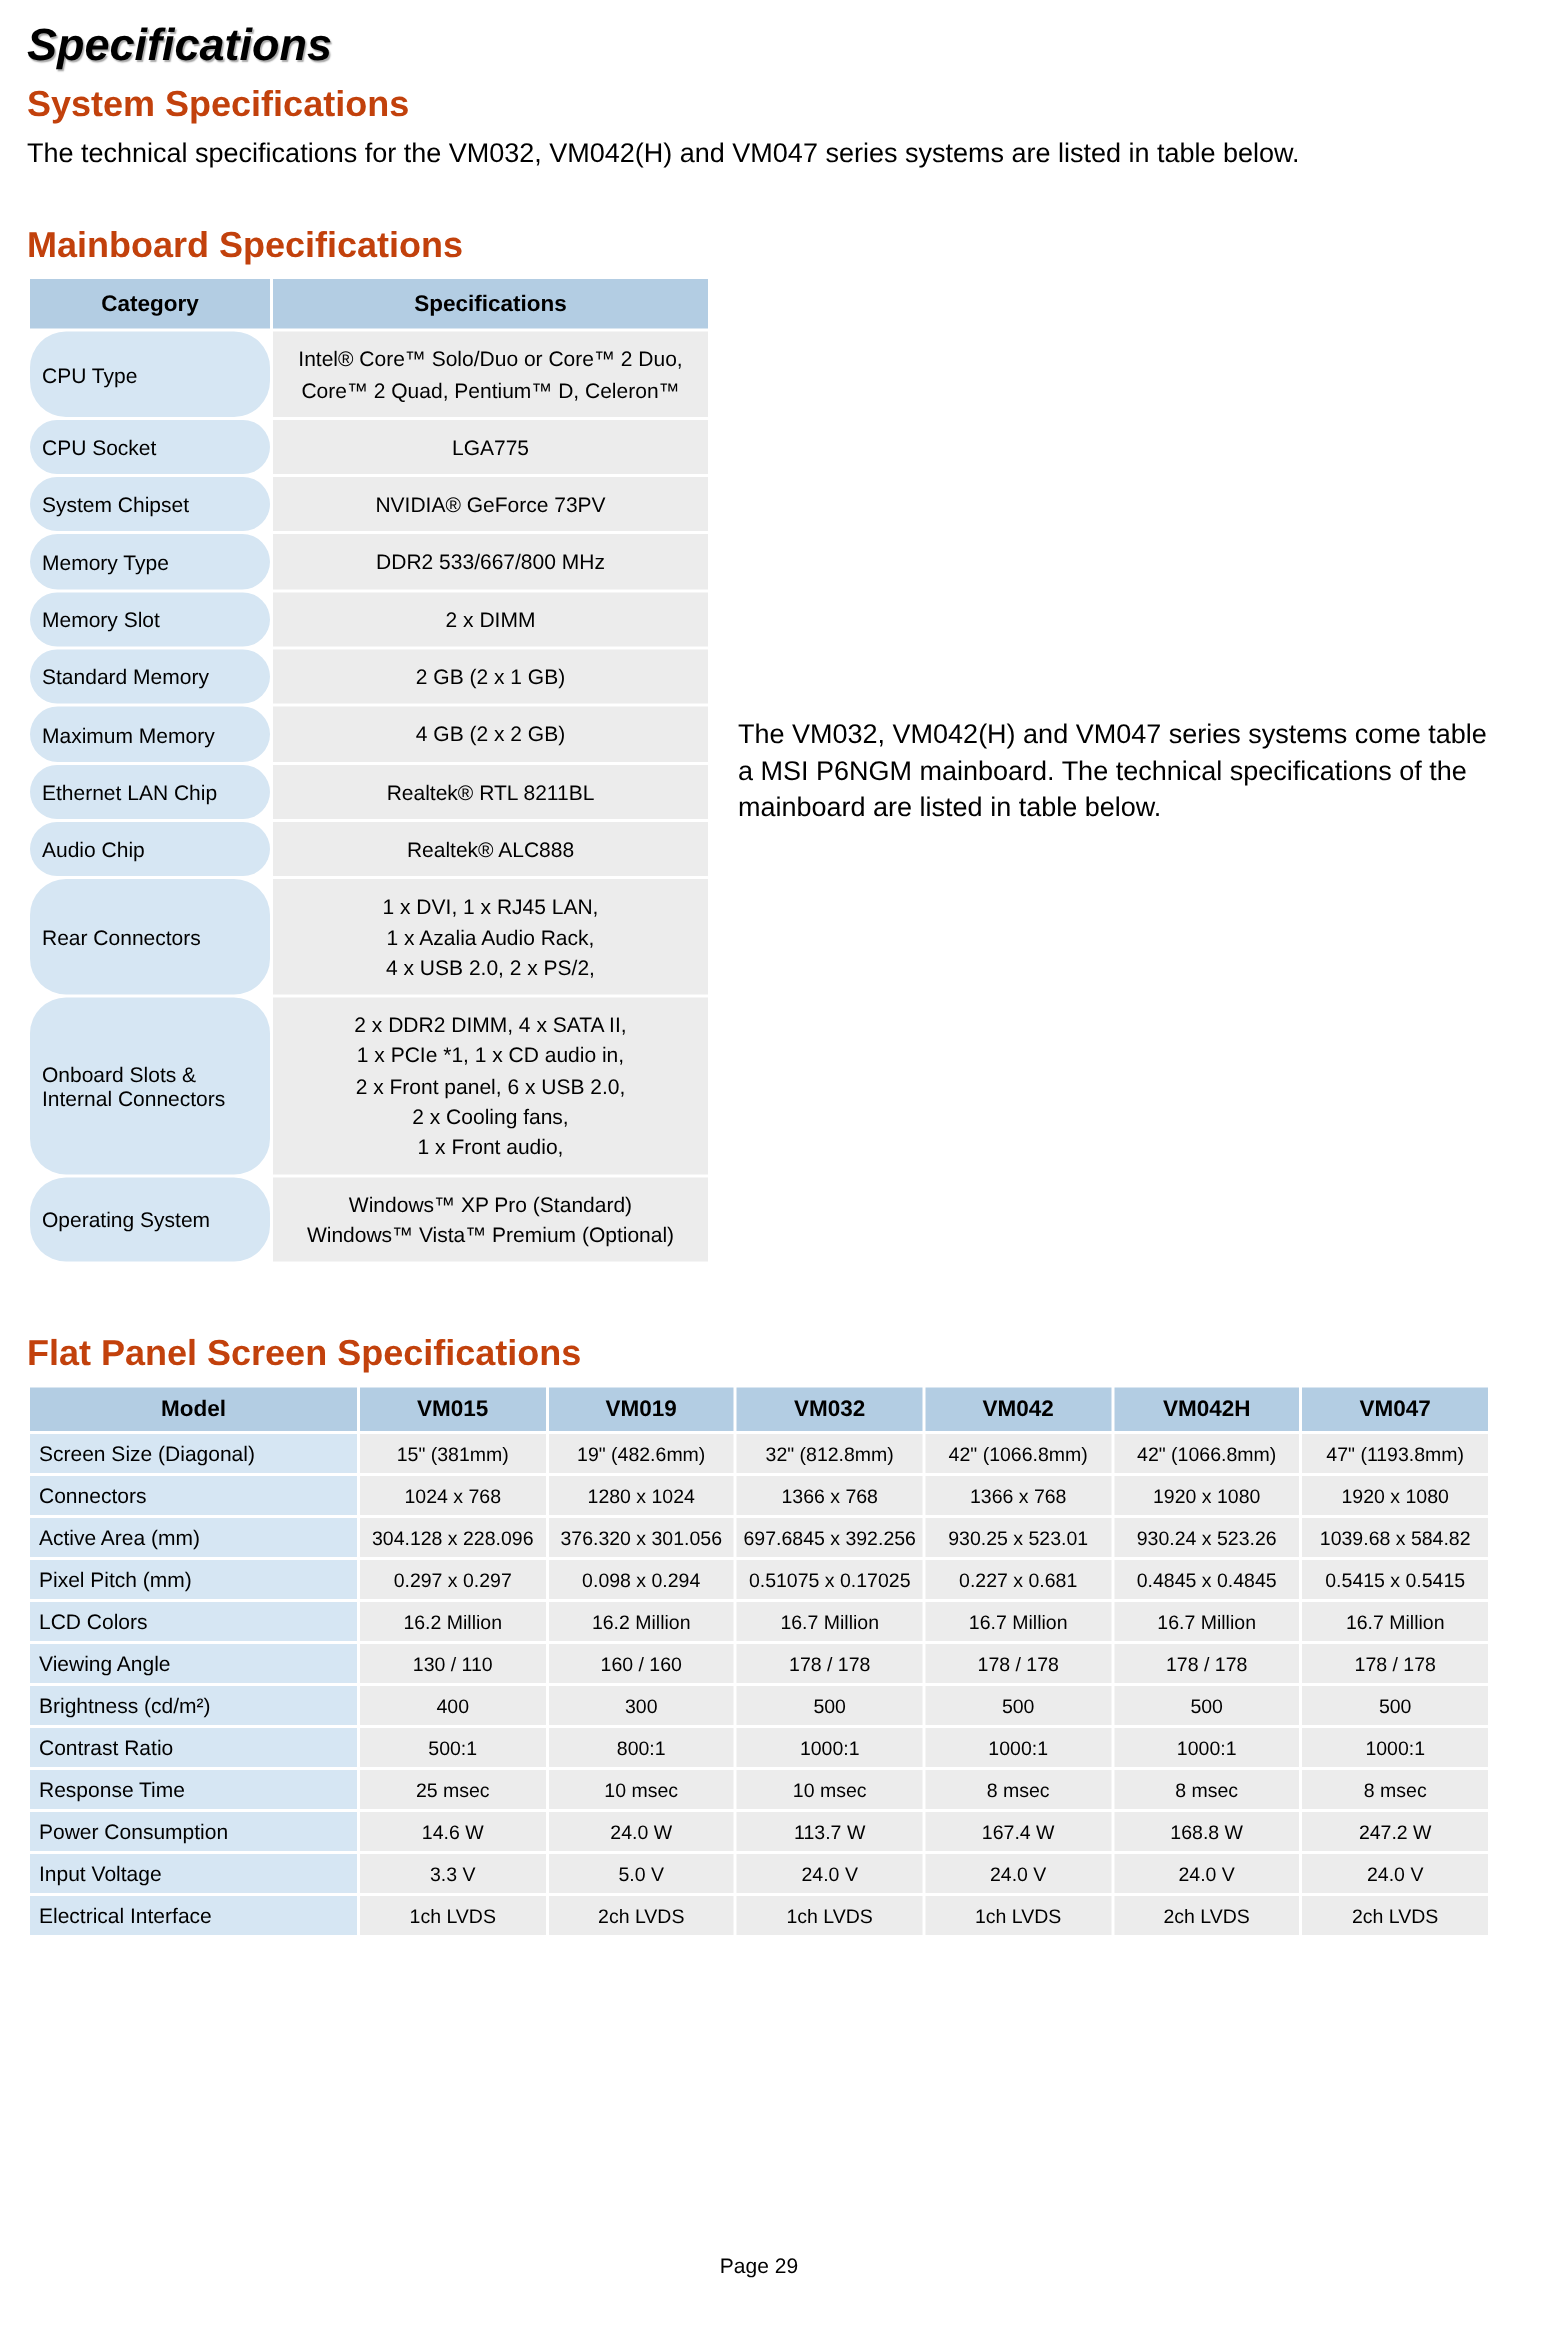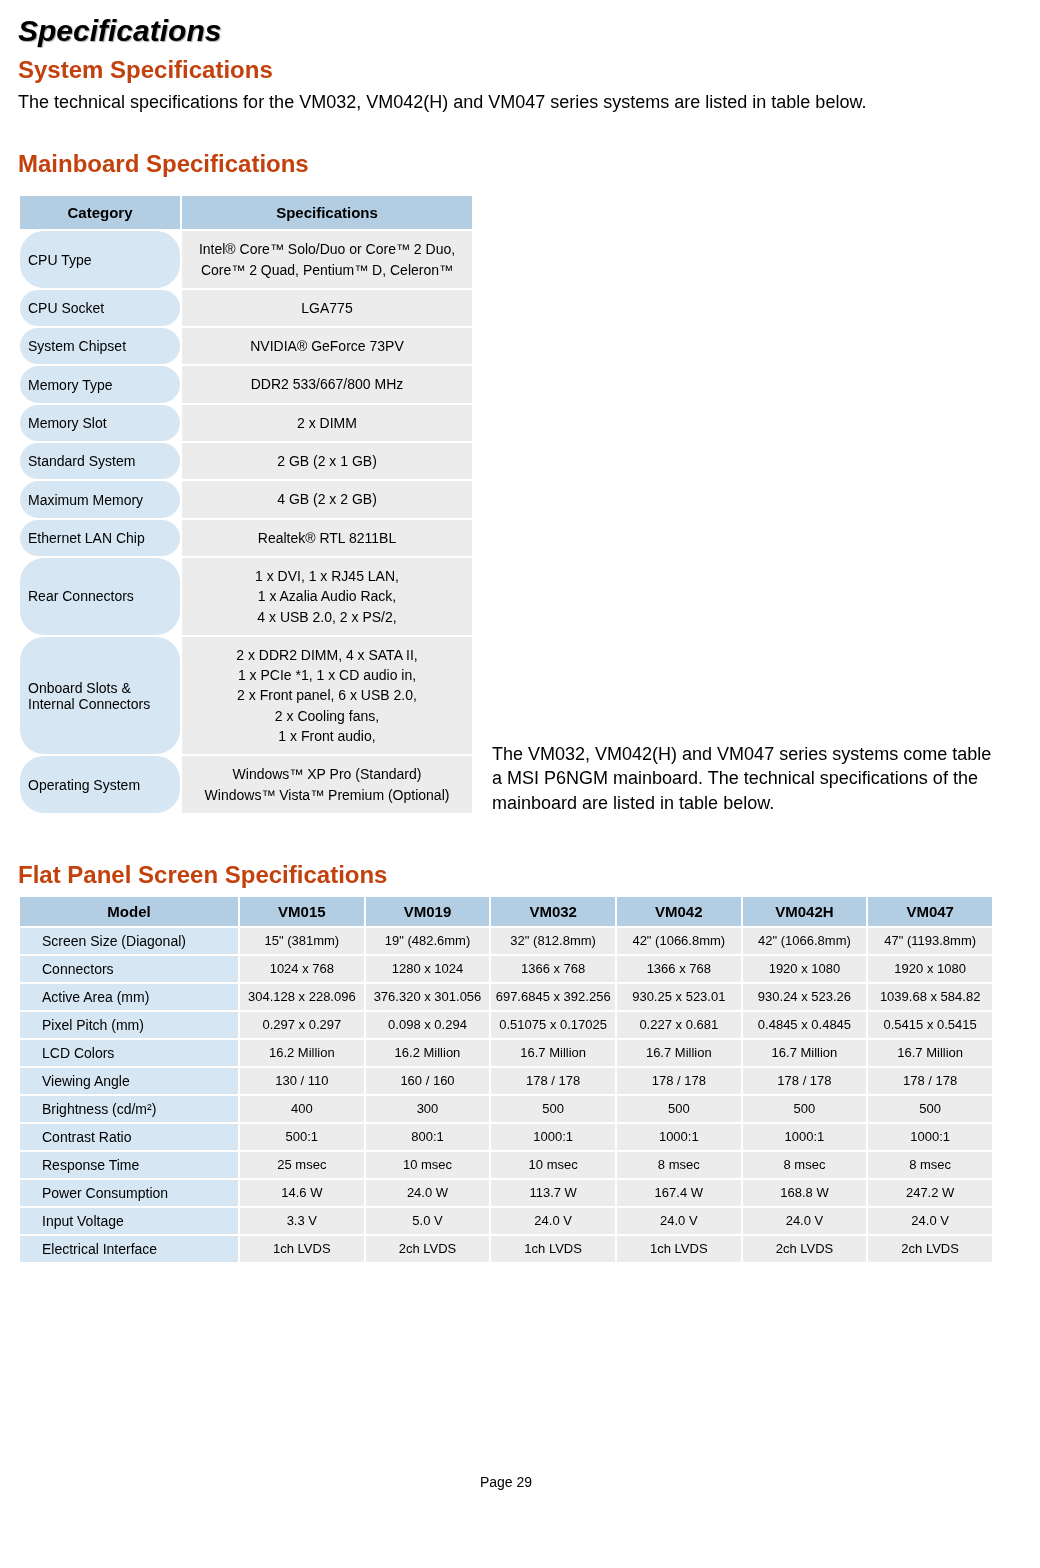--- a/index.html
+++ b/index.html
@@ -31,22 +31,22 @@
   p.body {
     font-size: 18px;
     margin: 4px 0 0 0;
     line-height: 1.35;
   }
 
   
   .mb-wrap {
     display: flex;
     gap: 18px;
-    align-items: flex-end;
-    margin-top: 16px;
+    align-items: center;
+    margin-top: 6px;
   }
   .mb-table {
     border-collapse: separate;
     border-spacing: 2px;
     font-size: 14px;
     width: 456px;
   }
   .mb-table th {
     background: #b3cde3;
     font-weight: bold;
@@ -90,21 +90,21 @@
     font-weight: bold;
     padding: 6px 4px;
     text-align: center;
     font-size: 15px;
   }
   .fp-table th.rowh {
     width: 220px;
   }
   .fp-table td.rowh {
     background: #d6e6f3;
-    padding: 5px 22px;
+    padding: 5px 6px;
     text-align: left;
     font-size: 14px;
   }
   .fp-table td.val {
     background: #ececec;
     padding: 5px 4px;
     text-align: center;
     font-size: 13px;
     white-space: nowrap;
   }
@@ -154,30 +154,34 @@
           </tr>
           <tr>
             <td class="cat">Memory Type</td>
             <td class="val">DDR2 533/667/800 MHz</td>
           </tr>
           <tr>
             <td class="cat">Memory Slot</td>
             <td class="val">2 x DIMM</td>
           </tr>
           <tr>
-            <td class="cat">Standard System</td>
+            <td class="cat">Standard Memory</td>
             <td class="val">2 GB (2 x 1 GB)</td>
           </tr>
           <tr>
             <td class="cat">Maximum Memory</td>
             <td class="val">4 GB (2 x 2 GB)</td>
           </tr>
           <tr>
             <td class="cat">Ethernet LAN Chip</td>
             <td class="val">Realtek® RTL 8211BL</td>
+          </tr>
+          <tr>
+            <td class="cat">Audio Chip</td>
+            <td class="val">Realtek® ALC888</td>
           </tr>
           <tr>
             <td class="cat">Rear Connectors</td>
             <td class="val">1 x DVI, 1 x RJ45 LAN,<br>1 x Azalia Audio Rack,<br>4 x USB 2.0, 2 x PS/2,</td>
           </tr>
           <tr>
             <td class="cat">Onboard Slots &amp; Internal Connectors</td>
             <td class="val">2 x DDR2 DIMM, 4 x SATA II,<br>1 x PCIe *1, 1 x CD audio in,<br>2 x Front panel, 6 x USB 2.0,<br>2 x Cooling fans,<br>1 x Front audio,</td>
           </tr>
           <tr>

